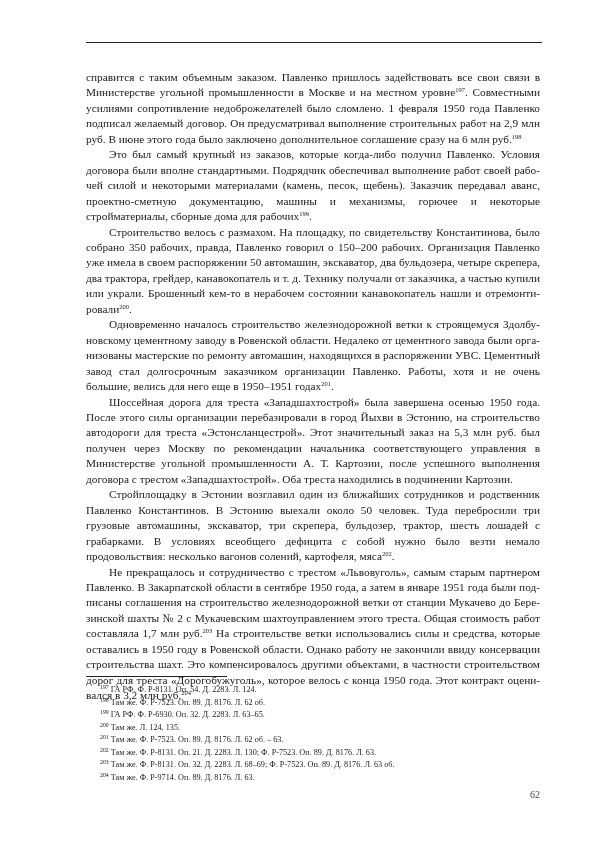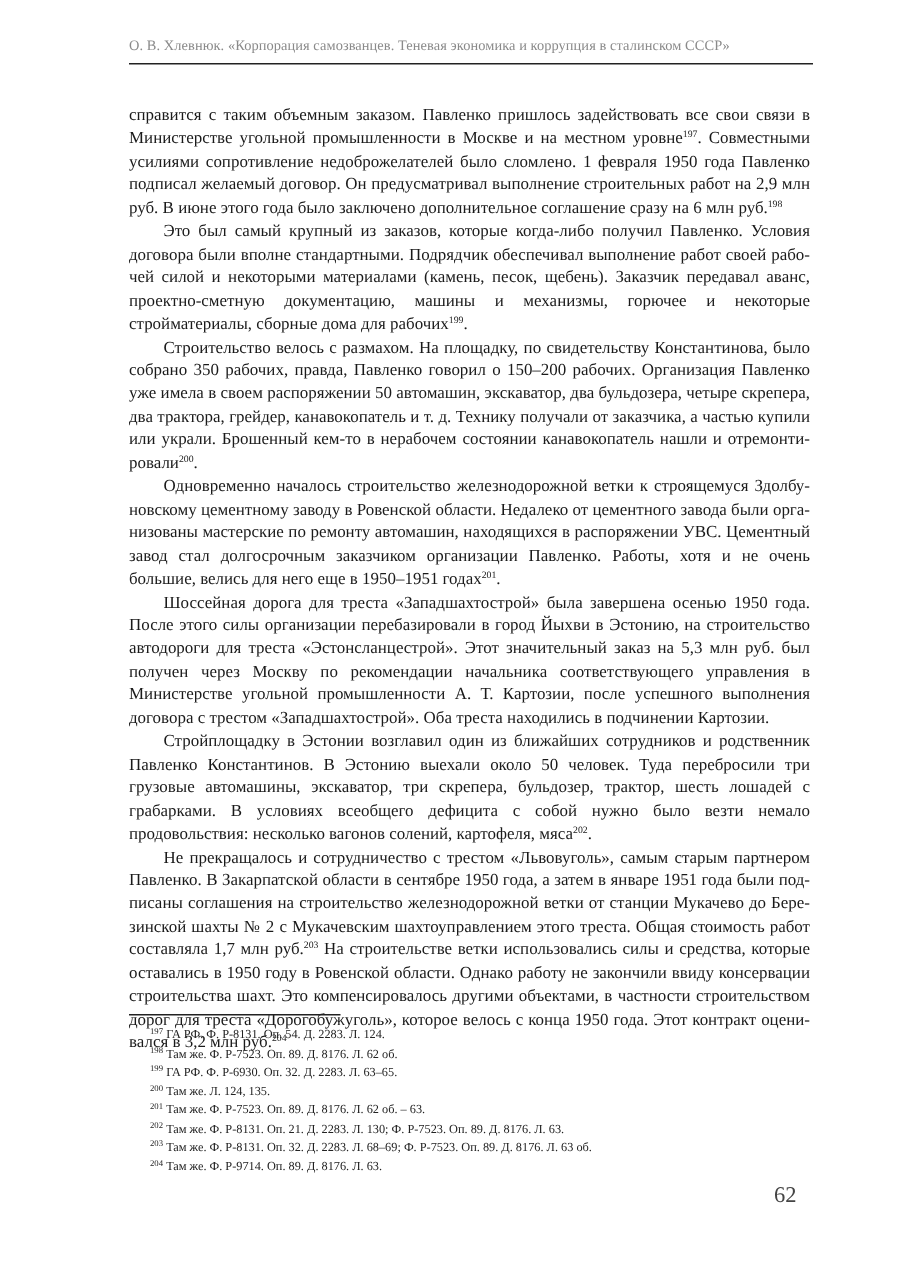--- a/index.html
+++ b/index.html
@@ -30,29 +30,28 @@
       position: absolute; left: 86px; top: 676px; width: 141px;
       border-top: 1px solid #222;
     }
     .footnotes {
       position: absolute; left: 100px; top: 684px; width: 440px;
       font-size: 8.2px; line-height: 12.5px; color: #222;
     }
     .footnotes .fn { white-space: nowrap; }
     .footnotes sup { font-size: 5.8px; vertical-align: 3px; }
     .page-number {
-      position: absolute; left: 516px; top: 789px; width: 24px; text-align: left;
-      font-size: 15px; color: #444;
+      position: absolute; left: 516px; top: 789px; width: 24px; text-align: right;
+      font-size: 10px; color: #444;
     }
   </style>
 </head>
 <body>
 
 <div class="page">
-  <div class="running-head">О. В. Хлевнюк. «Корпорация самозванцев. Теневая экономика и коррупция в сталинском СССР»</div>
   <div class="head-rule"></div>
 
   <div class="body" id="body-text">
       <p><span>справится с таким объемным заказом. Павленко пришлось задействовать все свои связи в Министерстве угольной промышленности в Москве и на местном уровне</span><sup>197</sup><span>. Совместными уси­лиями сопротивление недоброжелателей было сломлено. 1 февраля 1950 года Павленко под­писал желаемый договор. Он предусматривал выполнение строительных работ на 2,9 млн руб. В июне этого года было заключено дополнительное соглашение сразу на 6 млн руб.</span><sup>198</sup></p>
       <p class="indent"><span>Это был самый крупный из заказов, которые когда-либо получил Павленко. Условия договора были вполне стандартными. Подрядчик обеспечивал выполнение работ своей рабо­чей силой и некоторыми материалами (камень, песок, щебень). Заказчик передавал аванс, про­ектно-сметную документацию, машины и механизмы, горючее и некоторые стройматериалы, сборные дома для рабочих</span><sup>199</sup><span>.</span></p>
       <p class="indent"><span>Строительство велось с размахом. На площадку, по свидетельству Константинова, было собрано 350 рабочих, правда, Павленко говорил о 150–200 рабочих. Организация Павленко уже имела в своем распоряжении 50 автомашин, экскаватор, два бульдозера, четыре скрепера, два трактора, грейдер, канавокопатель и т. д. Технику получали от заказчика, а частью купили или украли. Брошенный кем-то в нерабочем состоянии канавокопатель нашли и отремонти­ровали</span><sup>200</sup><span>.</span></p>
       <p class="indent"><span>Одновременно началось строительство железнодорожной ветки к строящемуся Здолбу­новскому цементному заводу в Ровенской области. Недалеко от цементного завода были орга­низованы мастерские по ремонту автомашин, находящихся в распоряжении УВС. Цементный завод стал долгосрочным заказчиком организации Павленко. Работы, хотя и не очень большие, велись для него еще в 1950–1951 годах</span><sup>201</sup><span>.</span></p>
       <p class="indent"><span>Шоссейная дорога для треста «Западшахтострой» была завершена осенью 1950 года. После этого силы организации перебазировали в город Йыхви в Эстонию, на строительство автодороги для треста «Эстонсланцестрой». Этот значительный заказ на 5,3 млн руб. был полу­чен через Москву по рекомендации начальника соответствующего управления в Министерстве угольной промышленности А. Т. Картозии, после успешного выполнения договора с трестом «Западшахтострой». Оба треста находились в подчинении Картозии.</span></p>
       <p class="indent"><span>Стройплощадку в Эстонии возглавил один из ближайших сотрудников и родственник Павленко Константинов. В Эстонию выехали около 50 человек. Туда перебросили три грузовые автомашины, экскаватор, три скрепера, бульдозер, трактор, шесть лошадей с грабарками. В условиях всеобщего дефицита с собой нужно было везти немало продовольствия: несколько вагонов солений, картофеля, мяса</span><sup>202</sup><span>.</span></p>
       <p class="indent"><span>Не прекращалось и сотрудничество с трестом «Львовуголь», самым старым партнером Павленко. В Закарпатской области в сентябре 1950 года, а затем в январе 1951 года были под­писаны соглашения на строительство железнодорожной ветки от станции Мукачево до Бере­зинской шахты № 2 с Мукачевским шахтоуправлением этого треста. Общая стоимость работ составляла 1,7 млн руб.</span><sup>203</sup><span> На строительстве ветки использовались силы и средства, которые оставались в 1950 году в Ровенской области. Однако работу не закончили ввиду консервации строительства шахт. Это компенсировалось другими объектами, в частности строительством дорог для треста «Дорогобужуголь», которое велось с конца 1950 года. Этот контракт оцени­вался в 3,2 млн руб.</span><sup>204</sup></p>

